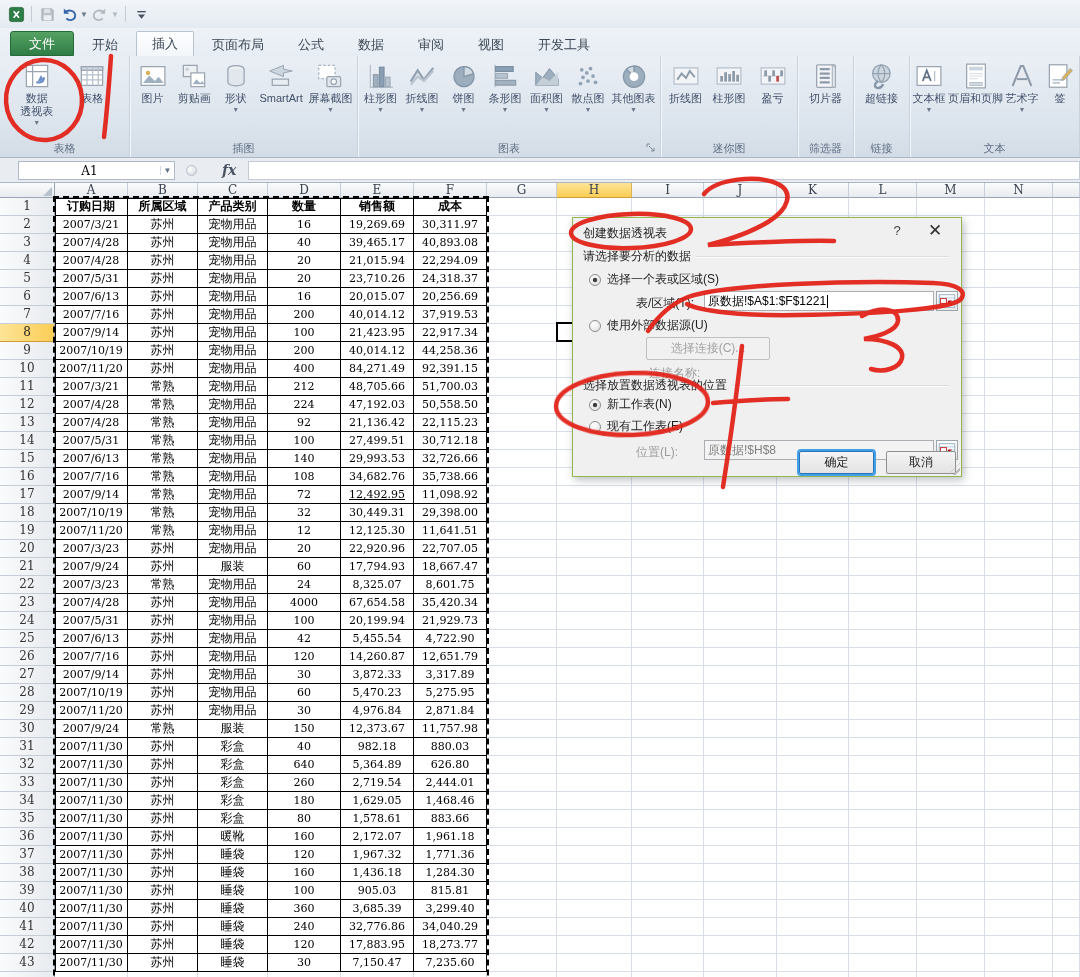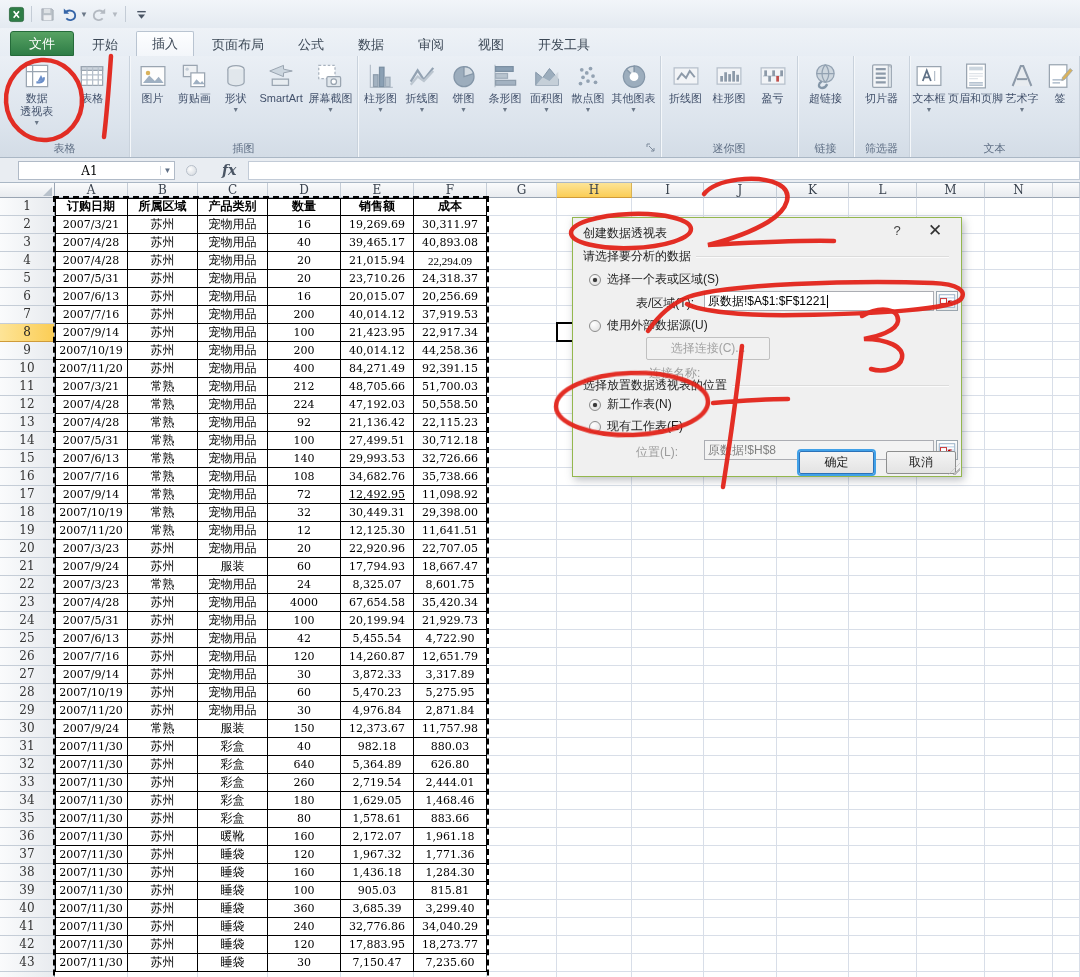--- a/index.html
+++ b/index.html
@@ -270,20 +270,21 @@
         <div class="rbtn">
           <div class="ricon"><svg viewBox="0 0 24 24">
               <path d="M12 4a8.5 8.5 0 1 1-6 2.5L12 12.5z" fill="#9cadbd" stroke="#8496a8"></path>
               <path d="M12 4a8.5 8.5 0 0 0-6 2.5l6 6z" fill="#d3dbe2" stroke="#8496a8"></path>
               <circle cx="12" cy="12.5" r="3.5" fill="#fff"></circle>
             </svg></div>
           <div class="rlabel">其他图表</div>
           <div class="rarrow">▼</div>
         </div>
       </div>
+      <div class="rgrouplabel">图表</div>
       <div class="launcher"><svg viewBox="0 0 10 10">
           <path d="M1 4V1h3M3 3l5 5M8 5v3H5" stroke="#7d8a9b" fill="none"></path>
         </svg></div>
     </div>
     <div class="rgroup" style="width: 137px;">
       <div class="rbtns">
         <div class="rbtn">
           <div class="ricon"><svg viewBox="0 0 24 24">
               <rect x="2.5" y="5.5" width="19" height="13" fill="#f2f4f7" stroke="#b6c0cb"></rect>
               <path d="M5 15l3.5-5 3.5 3.5 3-5.5 4 5" fill="none" stroke="#8d9aa9" stroke-width="1.6"></path>
@@ -317,43 +318,43 @@
             </svg></div>
           <div class="rlabel">盈亏</div>
         </div>
       </div>
       <div class="rgrouplabel">迷你图</div>
     </div>
     <div class="rgroup" style="width: 56px;">
       <div class="rbtns">
         <div class="rbtn">
           <div class="ricon"><svg viewBox="0 0 24 24">
-              <circle cx="11.5" cy="10" r="7" fill="#cdd6de" stroke="#93a2b2"></circle>
-              <path d="M4.5 10h14M11.5 3a10.5 10.5 0 0 1 0 14M11.5 3a10.5 10.5 0 0 0 0 14" fill="none" stroke="#93a2b2"></path>
-              <path d="M8.5 16.5c-2.5 1-3 4.5-.5 5s4-1 5-3" fill="none" stroke="#8496a8" stroke-width="1.8"></path>
-            </svg></div>
-          <div class="rlabel">超链接</div>
-        </div>
-      </div>
-      <div class="rgrouplabel">链接</div>
-    </div>
-    <div class="rgroup" style="width: 56px;">
-      <div class="rbtns">
-        <div class="rbtn">
-          <div class="ricon"><svg viewBox="0 0 24 24">
               <rect x="4.5" y="3" width="15" height="18" rx="1" fill="#f2f4f7" stroke="#9aa5b1"></rect>
               <path d="M17 3l2.5 2.5V21H17z" fill="#dfe5ea" stroke="#9aa5b1" stroke-width=".7"></path>
               <g stroke="#8d9aa9" stroke-width="1.8">
                 <path d="M7 6.5h8M7 10h8M7 13.5h8M7 17h8"></path>
               </g>
             </svg></div>
           <div class="rlabel">切片器</div>
         </div>
       </div>
       <div class="rgrouplabel">筛选器</div>
+    </div>
+    <div class="rgroup" style="width: 56px;">
+      <div class="rbtns">
+        <div class="rbtn">
+          <div class="ricon"><svg viewBox="0 0 24 24">
+              <circle cx="11.5" cy="10" r="7" fill="#cdd6de" stroke="#93a2b2"></circle>
+              <path d="M4.5 10h14M11.5 3a10.5 10.5 0 0 1 0 14M11.5 3a10.5 10.5 0 0 0 0 14" fill="none" stroke="#93a2b2"></path>
+              <path d="M8.5 16.5c-2.5 1-3 4.5-.5 5s4-1 5-3" fill="none" stroke="#8496a8" stroke-width="1.8"></path>
+            </svg></div>
+          <div class="rlabel">超链接</div>
+        </div>
+      </div>
+      <div class="rgrouplabel">链接</div>
     </div>
     <div class="rgroup" style="width: 170px;">
       <div class="rbtns">
         <div class="rbtn">
           <div class="ricon"><svg viewBox="0 0 24 24">
               <rect x="2.5" y="4.5" width="19" height="15" fill="#fff" stroke="#9aa5b1"></rect>
               <path d="M7 16l3.2-8.5L13.5 16M8.2 13h4" fill="none" stroke="#5f7186" stroke-width="1.4"></path>
               <path d="M16.5 8v8" stroke="#b6c0cb"></path>
             </svg></div>
           <div class="rlabel">文本框</div>
@@ -473,21 +474,21 @@
         <div class="gcell" style="width: 68px;"></div>
         <div class="gcell" style="width: 27px;"></div>
       </div>
       <div class="shrow">
         <div class="rhead">4</div>
         <div class="tcell cola" style="width: 73px;">2007/4/28</div>
         <div class="tcell cjk" style="width: 70px;">苏州</div>
         <div class="tcell cjk" style="width: 70px;">宠物用品</div>
         <div class="tcell" style="width: 73px;">20</div>
         <div class="tcell" style="width: 73px;">21,015.94</div>
-        <div class="tcell" style="width: 73px; font-family: Liberation Serif, serif;">22,294.09</div>
+        <div class="tcell" style="width: 73px;">22,294.09</div>
         <div class="gcell" style="width: 70px;"></div>
         <div class="gcell" style="width: 75px;"></div>
         <div class="gcell" style="width: 72px;"></div>
         <div class="gcell" style="width: 73px;"></div>
         <div class="gcell" style="width: 72px;"></div>
         <div class="gcell" style="width: 68px;"></div>
         <div class="gcell" style="width: 68px;"></div>
         <div class="gcell" style="width: 68px;"></div>
         <div class="gcell" style="width: 27px;"></div>
       </div>

